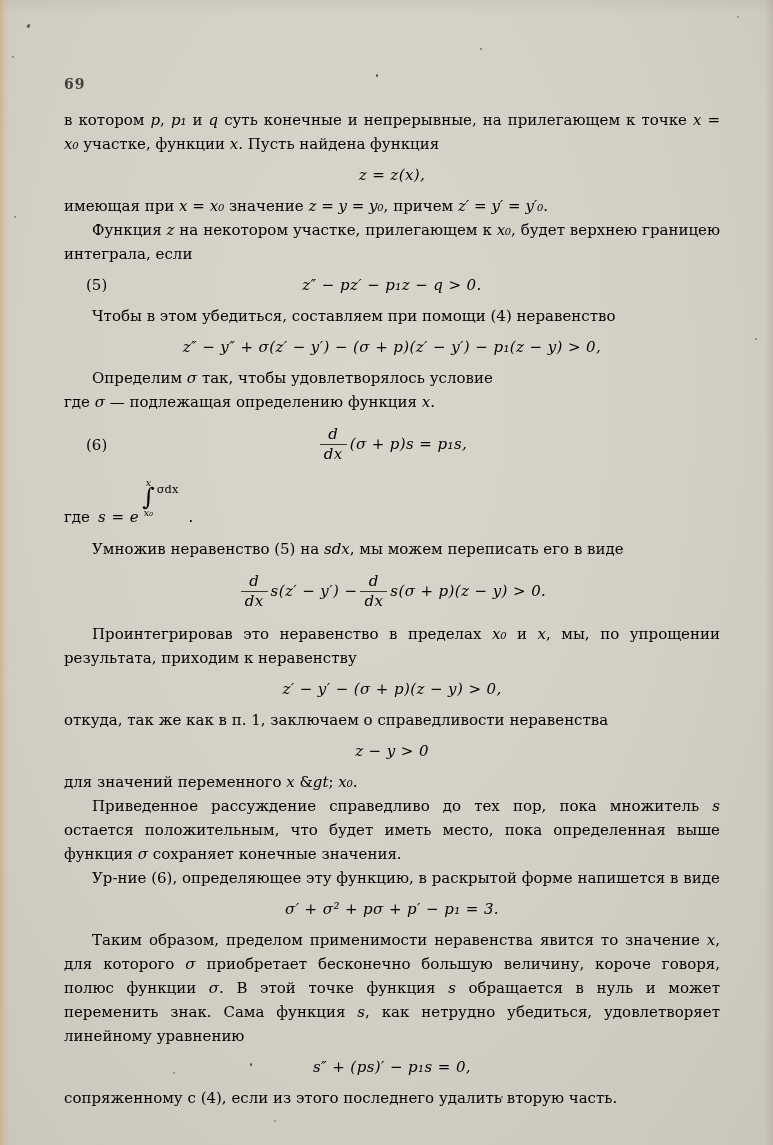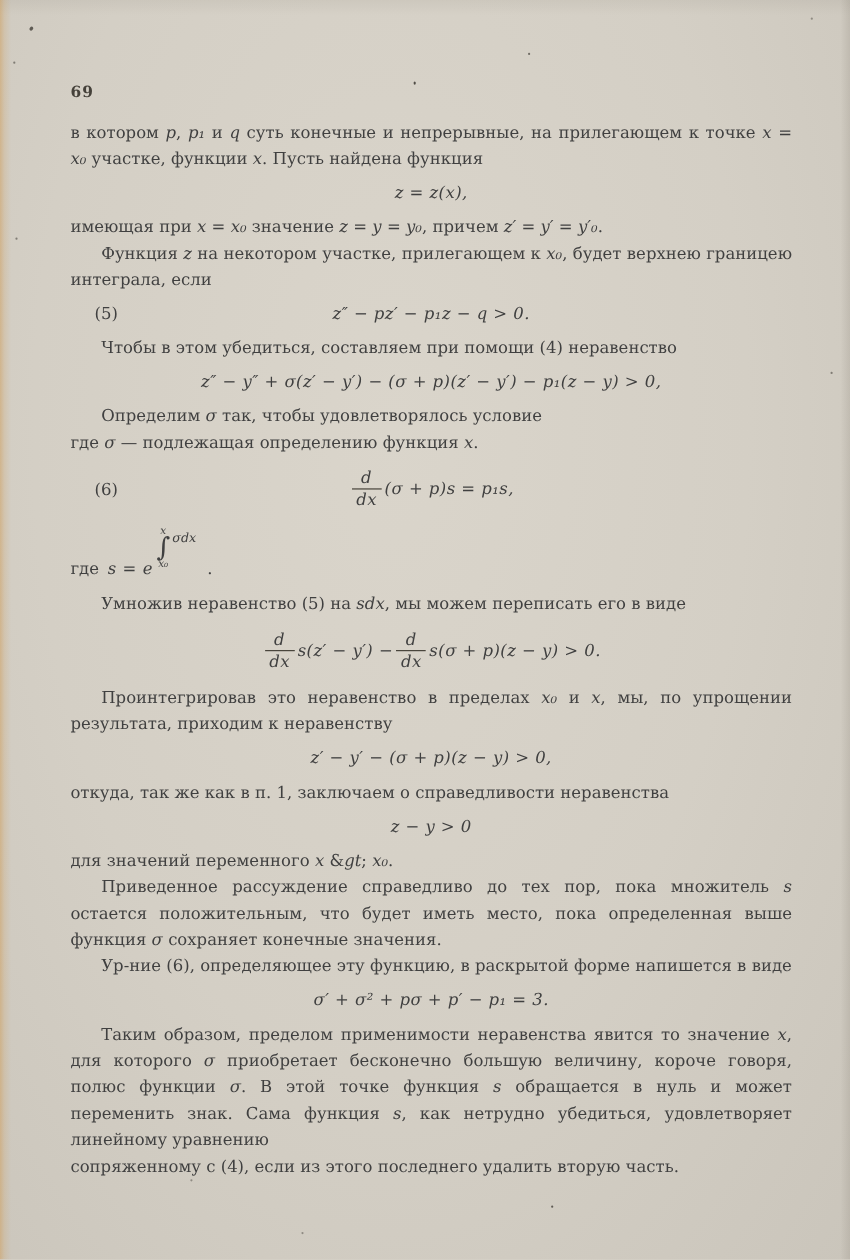--- a/index.html
+++ b/index.html
@@ -24,21 +24,21 @@
   .header .title{
     flex:1;text-align:center;
     font-size:12.5px;font-weight:bold;letter-spacing:1.5px;
     white-space:nowrap;
   }
   .header .pagenum{
     width:46px;text-align:left;font-size:14px;font-weight:bold;letter-spacing:1px;
   }
   .content{
     position:absolute;left:64px;top:108px;width:656px;
-    font-size:15px;line-height:24px;color:#404040;
+    font-size:15px;line-height:24px;color:#000000;
     text-align:justify;
   }
   p.para{margin:0;}
   p.indent{text-indent:28px;}
   i{font-style:italic;}
   .display{
     margin:7px 0;position:relative;text-align:center;
   }
   .display .math{font-style:italic;letter-spacing:.4px;}
   .eqnum{
@@ -58,21 +58,21 @@
     display:flex;align-items:flex-end;
   }
   .sdef .lead{font-style:normal;padding-right:8px;padding-bottom:4px;}
   .sdef .base{font-style:italic;letter-spacing:.5px;padding-bottom:4px;}
   .intblock{
     display:inline-flex;flex-direction:column;align-items:center;
     margin:0 1px 16px 3px;line-height:1;
   }
   .intblock .ilim{font-size:9.5px;font-style:italic;line-height:1;}
   .intblock .isign{font-size:24px;line-height:.85;font-style:normal;}
-  .integrand{font-size:11.5px;font-style:italic;margin:0 0 32px 1px;}
+  .integrand{font-size:11.5px;margin:0 0 32px 1px;}
   .sdef .tail{padding:0 0 4px 10px;}
   .speck{position:absolute;border-radius:50%;background:#2e2b25;}
 </style>
 </head>
 <body>
 
 <div class="paper"></div>
 
 <div class="speck" style="left:27px;top:24px;width:3px;height:4px;transform:rotate(40deg);opacity:.7"></div>
 <div class="speck" style="left:12px;top:56px;width:2px;height:2px;opacity:.5"></div>
@@ -153,16 +153,19 @@
   <p class="para mi">для значений переменного <i>x</i> &amp;<i>gt</i>; <i>x₀</i>.</p>
   <p class="para indent mi">Приведенное рассуждение справедливо до тех пор, пока множитель <i>s</i> остается положительным, что будет иметь место, пока определенная выше функция <i>σ</i> сохраняет конечные значения.</p>
   <p class="para indent mi">Ур-ние (6), определяющее эту функцию, в раскрытой форме напишется в виде</p>
 
   <div class="display">
     <span class="math">σ′ + σ² + pσ + p′ − p₁ = 3.</span>
   </div>
 
   <p class="para indent mi">Таким образом, пределом применимости неравенства явится то значение <i>x</i>, для которого <i>σ</i> приобретает бесконечно большую величину, короче говоря, полюс функции <i>σ</i>. В этой точке функция <i>s</i> обращается в нуль и может переменить знак. Сама функция <i>s</i>, как нетрудно убедиться, удовлетворяет линейному уравнению</p>
 
+  <div class="display">
+    <span class="math">s″ + (ps)′ − p₁s = 0,</span>
+  </div>
 
   <p class="para mi">сопряженному с (4), если из этого последнего удалить вторую часть.</p>
 
 </div>
 
 </body></html>

